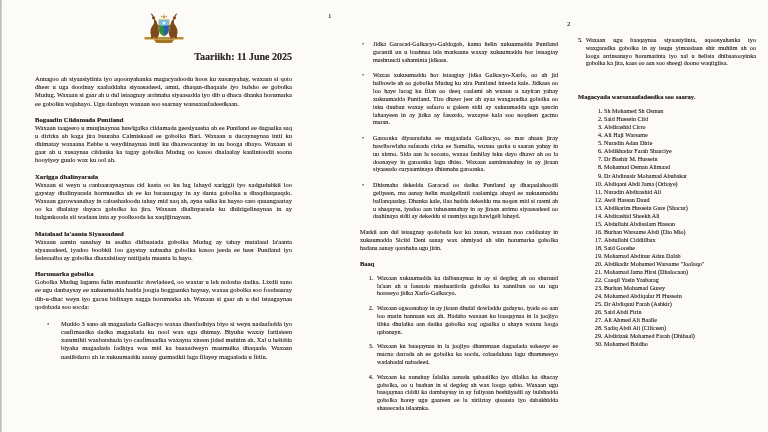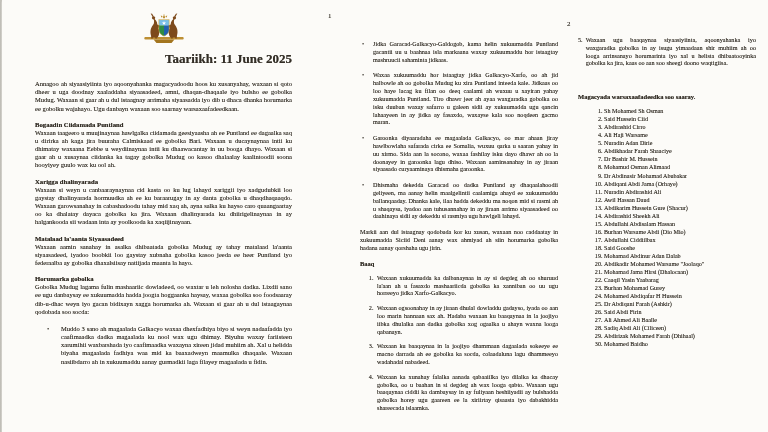--- a/index.html
+++ b/index.html
@@ -19,21 +19,21 @@
   .page2{left:342px;width:226px;padding:40px 10px 0 18px;font-size:6.2px;}
   .page3{left:568px;width:200px;padding:36px 12px 0 10px;font-size:6.2px;}
 
   .pgnum{position:absolute;font-size:7px;color:#3b362e;z-index:5;
     text-shadow:0 0 .5px rgba(59,54,46,.6);}
   #pg1{left:328px;top:12px;}
   #pg2{left:567px;top:20px;}
 
   .emblem{width:58px;margin:0 auto;display:block;}
 
-  .date{font-size:13px;font-weight:bold;text-align:right;margin-top:7px;
+  .date{font-size:10px;font-weight:bold;text-align:right;margin-top:7px;
     text-shadow:0 0 .5px rgba(51,46,38,.65);}
 
   p,li{margin:0;text-align:justify;line-height:1.26;
     text-shadow:0 0 .6px rgba(51,46,38,.6);}
   .page1 p{font-size:6.5px;}
   .intro{margin-top:13px;}
   h3{font-size:6.7px;margin:8px 0 1px 0;font-weight:bold;
     text-shadow:0 0 .6px rgba(51,46,38,.7);}
   .page2 h3, .page3 h3{font-size:6.5px;}
 

